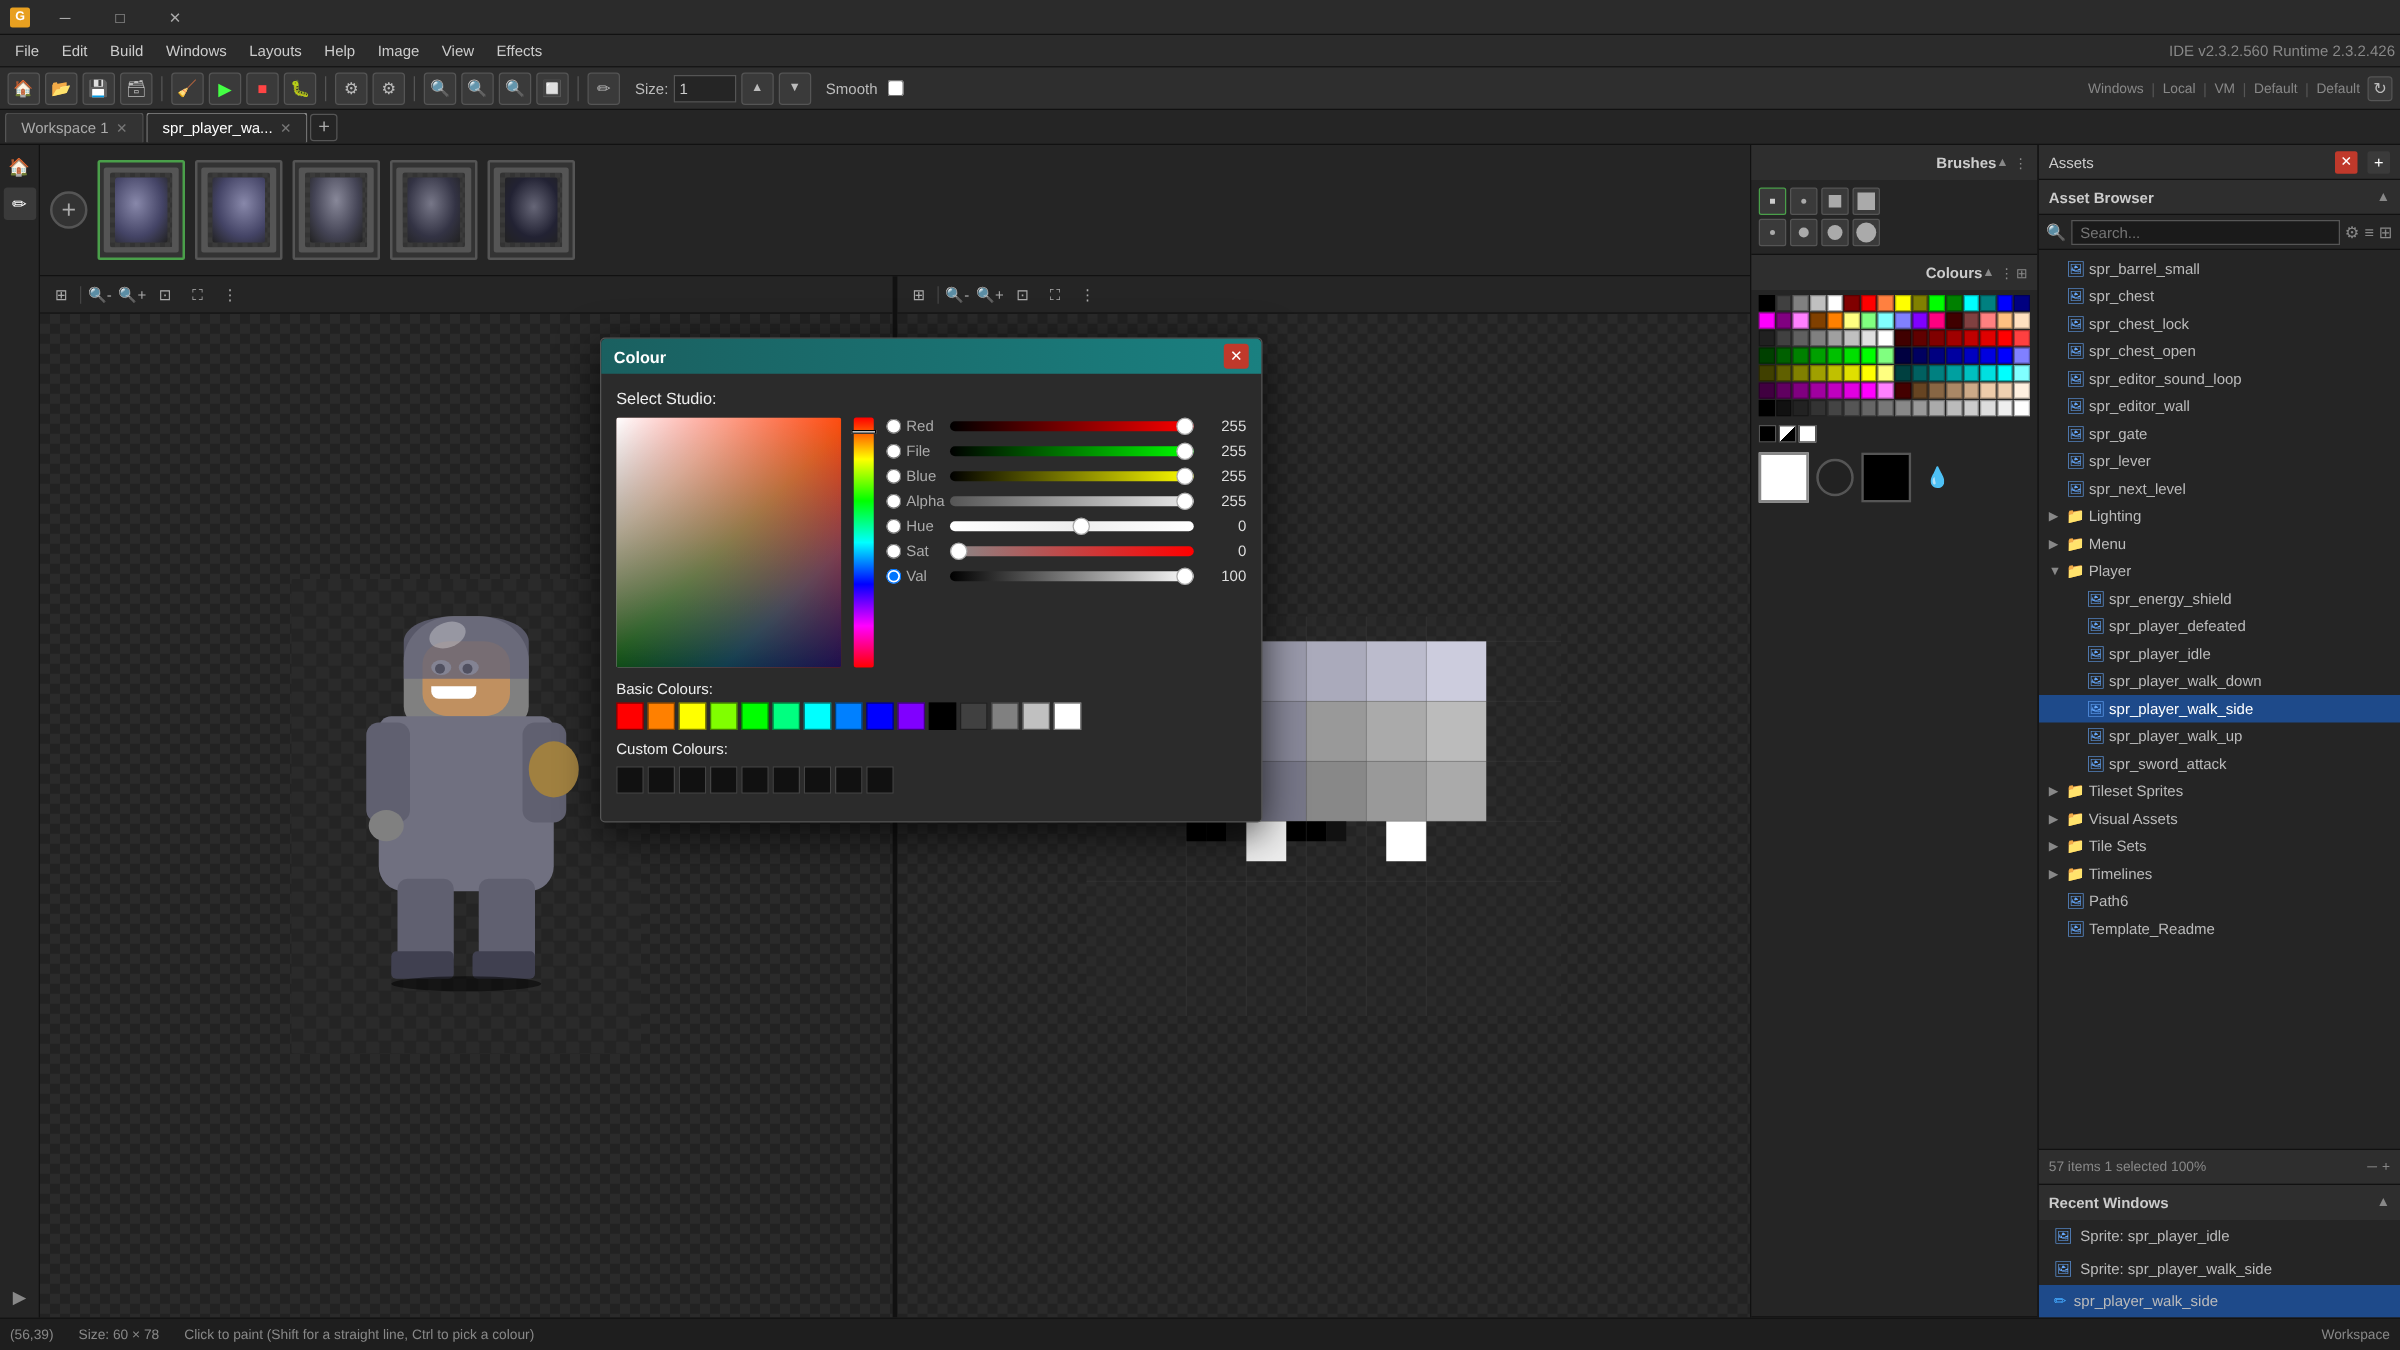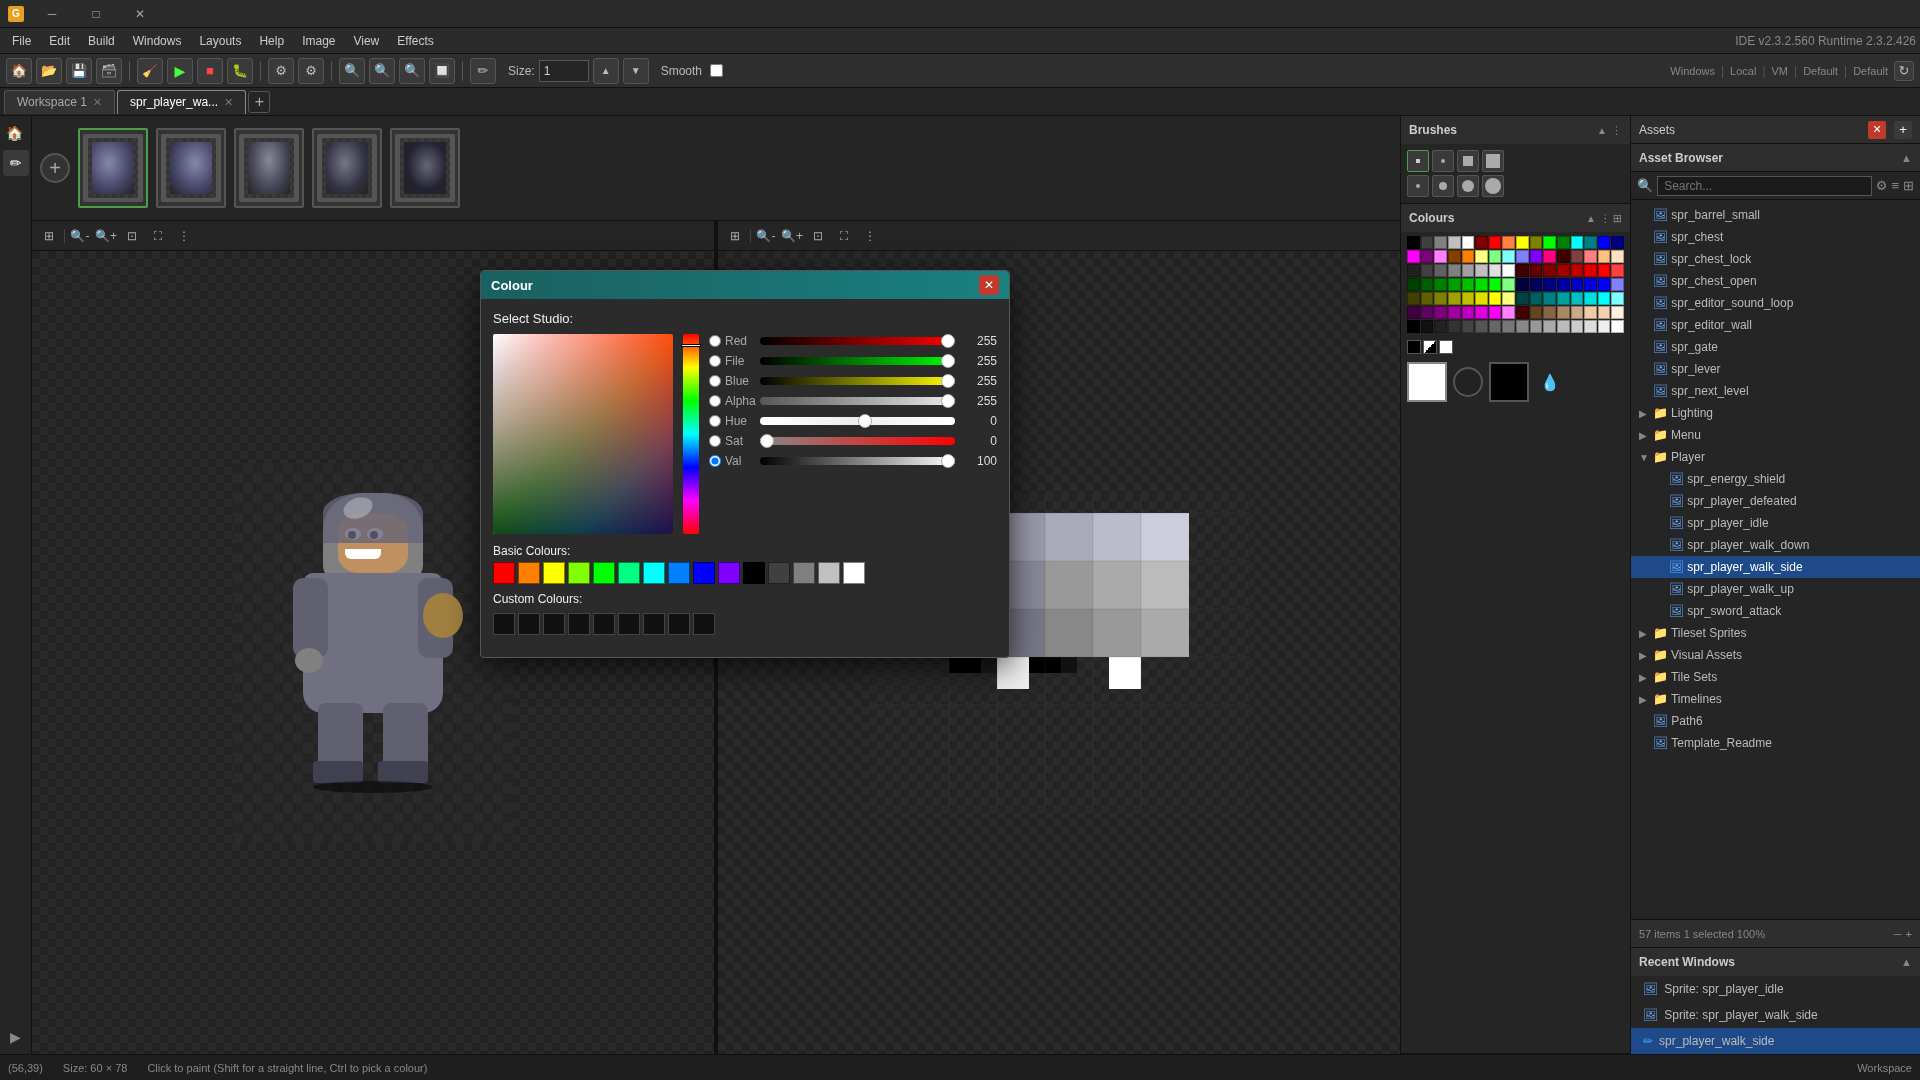--- a/index.html
+++ b/index.html
@@ -49,21 +49,21 @@
     .frame-item .frame-thumb { width: 60px; height: 68px; background: #555; border-radius: 2px; display: flex; align-items: center; justify-content: center; }
     .add-frame { width: 30px; height: 30px; background: #333; border: 2px solid #555; border-radius: 50%; display: flex; align-items: center; justify-content: center; font-size: 20px; color: #aaa; cursor: pointer; }
     #canvas-workspace { flex: 1; background: #1e1e1e; position: relative; overflow: hidden; display: flex; }
     .canvas-editor { flex: 1; position: relative; }
     .canvas-toolbar { height: 30px; display: flex; align-items: center; padding: 0 6px; gap: 4px; background: #252525; border-bottom: 1px solid #111; }
     .canvas-tb-btn { width: 22px; height: 22px; background: transparent; border: none; cursor: pointer; color: #aaa; font-size: 12px; display: flex; align-items: center; justify-content: center; }
     .canvas-content { flex: 1; background: repeating-conic-gradient(#2a2a2a 0% 25%, #222 0% 50%) 0 0 / 16px 16px; position: relative; overflow: hidden; }
     .canvas-divider { width: 4px; background: #111; cursor: ew-resize; }
 
     
-    #right-panel { width: 230px; background: #252525; border-left: 1px solid #111; display: flex; flex-direction: column; overflow: hidden; }
+    #right-panel { width: 230px; background: #252525; border-left: 1px solid #111; display: flex; flex-direction: column; overflow: hidden; text-align: right; }
     .panel-section { border-bottom: 1px solid #111; }
     .panel-header { height: 28px; background: #2e2e2e; display: flex; align-items: center; padding: 0 8px; cursor: pointer; }
     .panel-header .panel-title { font-size: 12px; color: #ccc; flex: 1; font-weight: bold; }
     .panel-header .panel-arrow { font-size: 10px; color: #888; }
     .brushes-section { padding: 6px; }
     .brush-dot { width: 22px; height: 22px; background: #3a3a3a; border: 1px solid #555; border-radius: 2px; cursor: pointer; display: flex; align-items: center; justify-content: center; }
     .brush-dot.active { border-color: #4a9f4a; }
     .brush-circle-sm { width: 4px; height: 4px; background: #ccc; border-radius: 50%; }
     .brush-square-sm { width: 4px; height: 4px; background: #ccc; }
 

